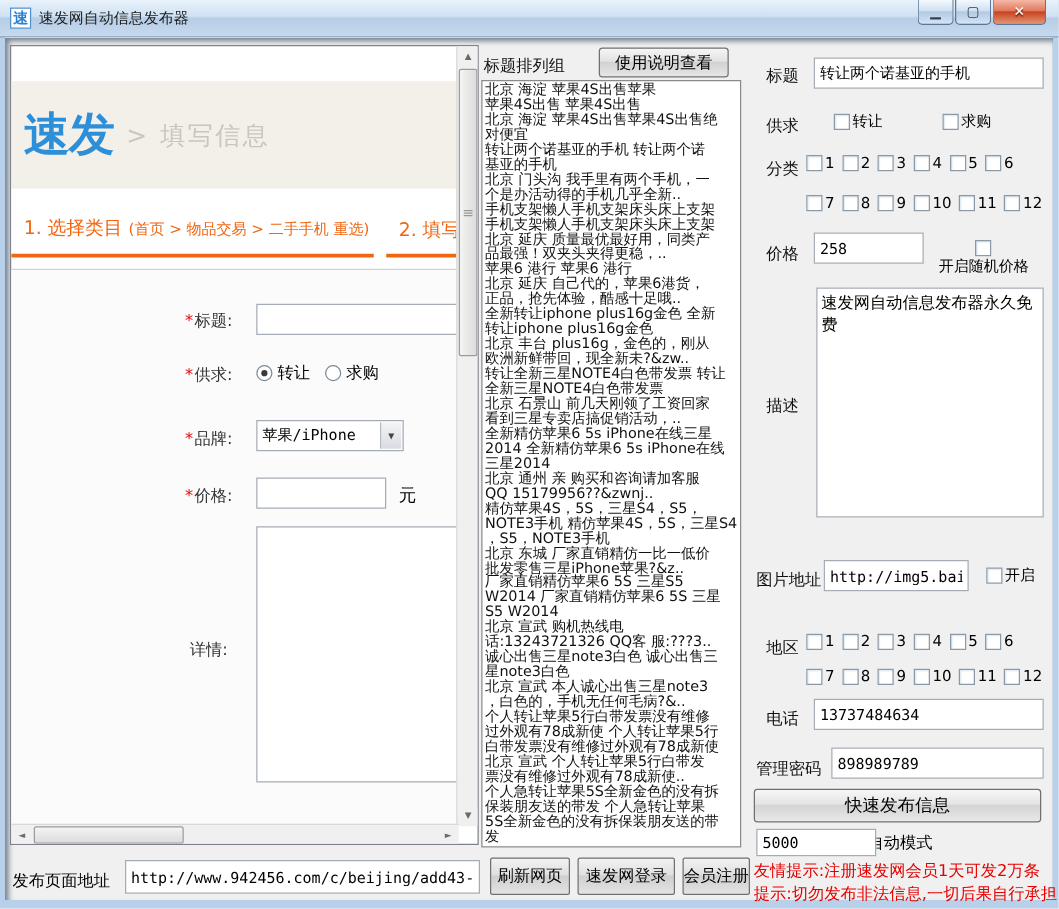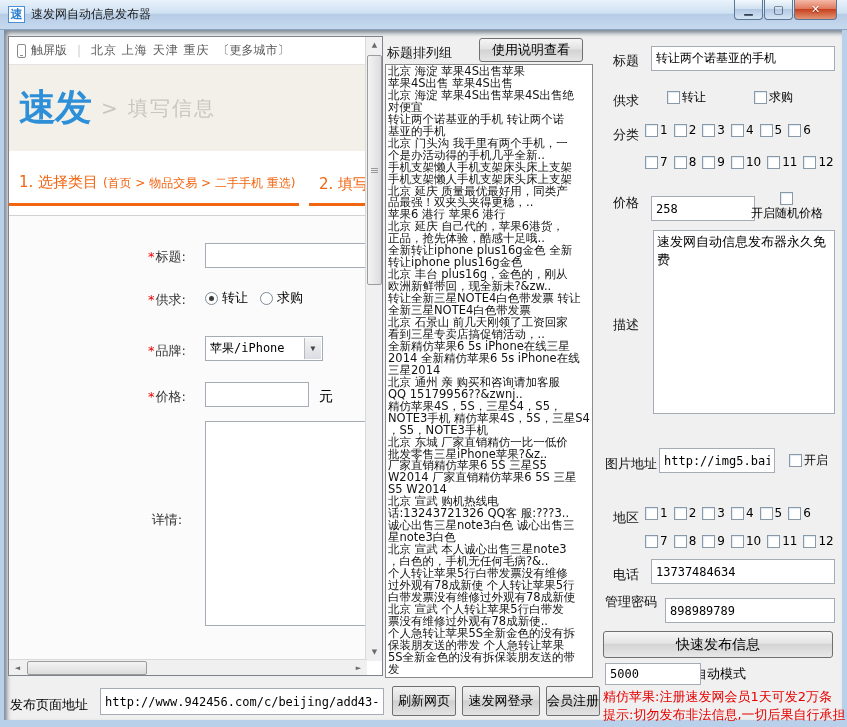--- a/index.html
+++ b/index.html
@@ -131,27 +131,20 @@
         </div>
       <div class="wbtn close">
           <span>✕</span>
         </div>
     </div>
   </div>
 
   <div class="client">
 
     <div class="browser">
-      <div class="b-topbar">
-        <span class="phone-icon"></span>
-        <span>触屏版</span>
-        <span class="sep">|</span>
-        <span class="cities">北京 上海 天津 重庆</span>
-        <span class="more">〔更多城市〕</span>
-      </div>
       <div class="b-logoband">
         <span class="logo-blue">速发</span>
         <span class="logo-crumb">&gt; 填写信息</span>
       </div>
       <div class="b-steps">
         <div class="step1">
           <span>1. 选择类目</span>
           <span class="path">(首页 &gt; 物品交易 &gt; 二手手机 重选)</span>
         </div>
         <div class="step2">2. 填写</div>
@@ -316,21 +309,21 @@
             <span class="cb"></span>
             <span class="cklbl">11</span>
           </span>
           <span class="ckpair">
             <span class="cb"></span>
             <span class="cklbl">12</span>
           </span>
         </div>
 
       <span class="lab" style="left:16px; top:164px;">价格</span>
-      <input class="tinput" style="left: 54px; top: 166px; width: 104px;" value="258">
+      <input class="tinput" style="left: 54px; top: 156px; width: 88px;" value="258">
       <div class="ckrow" style="left:152px; top:162px;flex-direction:column;">
         <span class="cb"></span>
         <span class="cklbl">开启随机价格</span>
       </div>
 
       <span class="lab" style="left:16px; top:286px;">描述</span>
       <textarea class="desc-ta" style="">速发网自动信息发布器永久免费</textarea>
 
       <span class="lab" style="left:8px; top:425px;">图片地址</span>
       <input class="tinput" style="left: 62px; top: 418px; width: 116px;" value="http://img5.baixing.">
@@ -389,33 +382,33 @@
           </span>
           <span class="ckpair">
             <span class="cb"></span>
             <span class="cklbl">12</span>
           </span>
         </div>
 
       <span class="lab" style="left:16px; top:536px;">电话</span>
       <input class="tinput" style="left: 54px; top: 529px; width: 184px;" value="13737484634">
 
-      <span class="lab" style="left:8px; top:563px;">管理密码</span>
+      <span class="lab" style="left:8px; top:576px;">管理密码</span>
       <input class="tinput" style="left: 68px; top: 568px; width: 170px;" value="898989789">
 
       <button class="publish-btn">快速发布信息</button>
 
       <div class="ckrow" style="left:8px; top:635px;">
         <span class="cb"></span>
         <span class="cklbl" style="margin-right:6px;">开启</span>
         <input class="tinput" style="width: 96px; height: 22px;" value="5000">
         <span class="cklbl" style="margin-left:18px; font-size:13px;">毫秒自动模式</span>
       </div>
 
-      <span class="warn" style="top:658px;">精仿苹果:注册速发网会员1天可发2万条</span>
+      <span class="warn" style="top:658px;">友情提示:注册速发网会员1天可发2万条</span>
       <span class="warn" style="top:676px;">提示:切勿发布非法信息,一切后果自行承担</span>
     </div>
 
     <div class="bottombar">
       <span class="bb-label">发布页面地址</span>
       <input class="tinput bb-input" value="http://www.942456.com/c/beijing/add43-1.html" style="">
       <button class="bb-btn bb-refresh">刷新网页</button>
       <button class="bb-btn bb-login">速发网登录</button>
       <button class="bb-btn bb-register">会员注册</button>
     </div>

